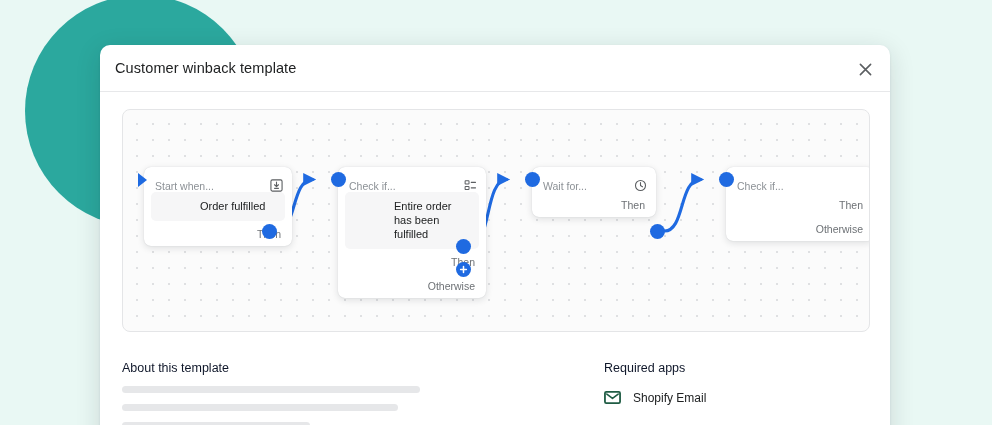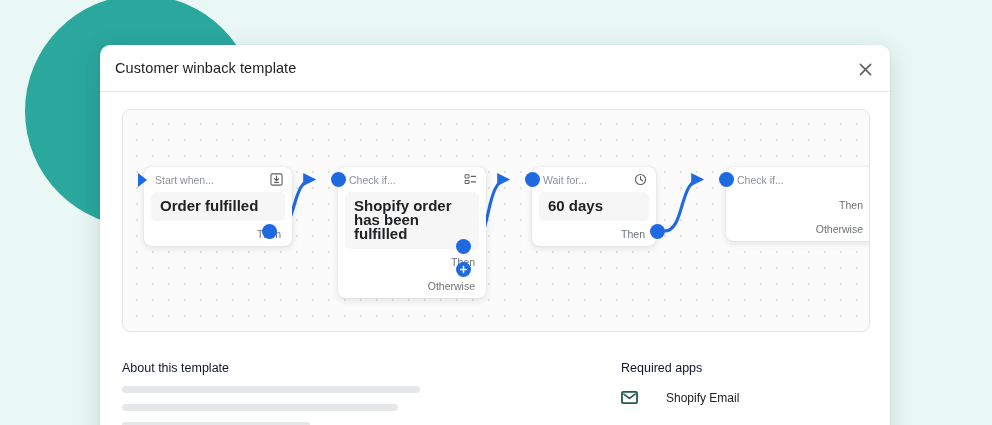--- a/index.html
+++ b/index.html
@@ -97,21 +97,21 @@
   .node {
     position: absolute;
     background: #ffffff;
     border-radius: 7px;
     box-shadow: 0 2px 7px rgba(22,29,37,0.13), 0 0 1px rgba(22,29,37,0.18);
     box-sizing: border-box;
     overflow: hidden;
   }
   .node-head {
     display: flex;
-    align-items: center;
+    align-items: flex-end;
     height: 25px;
     padding: 0 9px 0 11px;
     box-sizing: border-box;
   }
   .node-head .head-label {
     font-size: 10.5px;
     color: #8c9196;
     flex: 1;
     white-space: nowrap;
   }
@@ -124,24 +124,25 @@
     flex: none;
   }
   .node-body {
     margin: 0 7px;
     background: #f6f6f7;
     border-radius: 5px;
     padding: 7px 9px 8px 9px;
     box-sizing: border-box;
   }
   .node-body-text {
-    font-size: 15px;
-    font-weight: bold;
+    font-size: 11px;
+    font-weight: normal;
     color: #202223;
     line-height: 14px;
+    margin-left: 40px;
   }
   .node-foot {
     display: flex;
     align-items: center;
     justify-content: flex-end;
     height: 25px;
     padding: 0 11px 0 0;
     box-sizing: border-box;
   }
   .foot-label {
@@ -196,26 +197,25 @@
   .skeleton {
     height: 7px;
     border-radius: 4px;
     background: #e6e7e9;
     margin-top: 11px;
   }
   .sk1 { width: 298px; }
   .sk2 { width: 276px; }
   .sk3 { width: 188px; }
 
-  .apps-block { position: absolute; left: 521px; top: 316px; width: 230px; }
+  .apps-block { position: absolute; left: 504px; top: 316px; width: 230px; }
   .app-row {
     display: flex;
     align-items: center;
     margin-top: 14px;
-    gap: 16px;
   }
   .app-icon {
     width: 17px;
     height: 17px;
     flex: none;
     display: flex;
     align-items: center;
     justify-content: center;
   }
   .app-name {
@@ -287,21 +287,21 @@
           <span class="head-icon">
             <svg width="13" height="13" viewBox="0 0 14 14">
               <rect x="1.2" y="2.0" width="4.2" height="3.4" rx="0.6" fill="none" stroke="#5c5f62" stroke-width="1.1"></rect>
               <rect x="1.2" y="8.0" width="4.2" height="3.4" rx="0.6" fill="none" stroke="#5c5f62" stroke-width="1.1"></rect>
               <rect x="7.2" y="3.0" width="5.8" height="1.2" rx="0.5" fill="#5c5f62"></rect>
               <rect x="7.2" y="9.0" width="5.8" height="1.2" rx="0.5" fill="#5c5f62"></rect>
             </svg>
           </span>
         </div>
         <div class="node-body">
-          <div class="node-body-text">Shopify order has been fulfilled</div>
+          <div class="node-body-text">Entire order has been fulfilled</div>
         </div>
         <div class="node-foot">
           <span class="foot-label">Then</span>
         </div>
         <div class="node-foot" style="height:24px;">
           <span class="foot-label">Otherwise</span>
         </div>
       </div>
       <div class="dot" style="left:208px; top:62px;"></div>
       <div class="dot" style="left:333px; top:128.5px;"></div>
@@ -313,23 +313,20 @@
 
       <div class="node" style="left:409px; top:57px; width:124px;">
         <div class="node-head">
           <span class="head-label">Wait for...</span>
           <span class="head-icon">
             <svg width="13" height="13" viewBox="0 0 14 14">
               <circle cx="7" cy="7" r="5.4" fill="none" stroke="#5c5f62" stroke-width="1.2"></circle>
               <path d="M7 3.9 V7.1 L9.1 8.4" fill="none" stroke="#5c5f62" stroke-width="1.2" stroke-linecap="round" stroke-linejoin="round"></path>
             </svg>
           </span>
-        </div>
-        <div class="node-body">
-          <div class="node-body-text">60 days</div>
         </div>
         <div class="node-foot">
           <span class="foot-label">Then</span>
         </div>
       </div>
       <div class="dot" style="left:402px; top:62px;"></div>
       <div class="dot" style="left:527px; top:113.5px;"></div>
 
       <div class="node" style="left:603px; top:57px; width:148px;">
         <div class="node-head">

